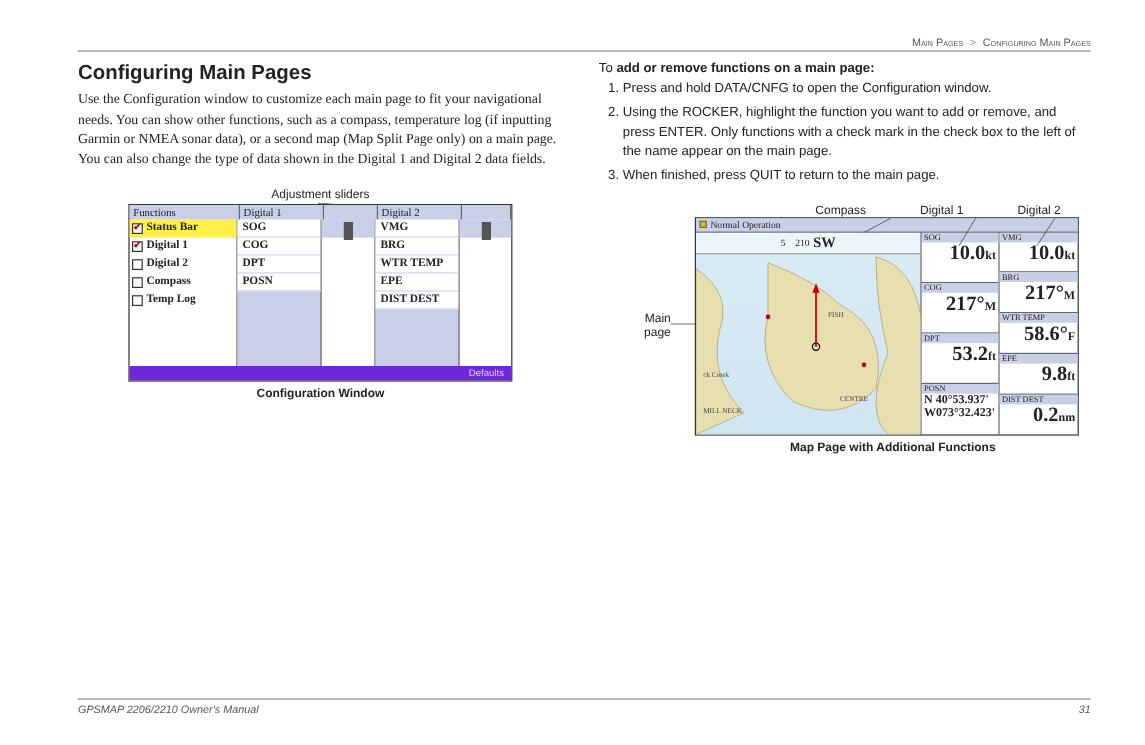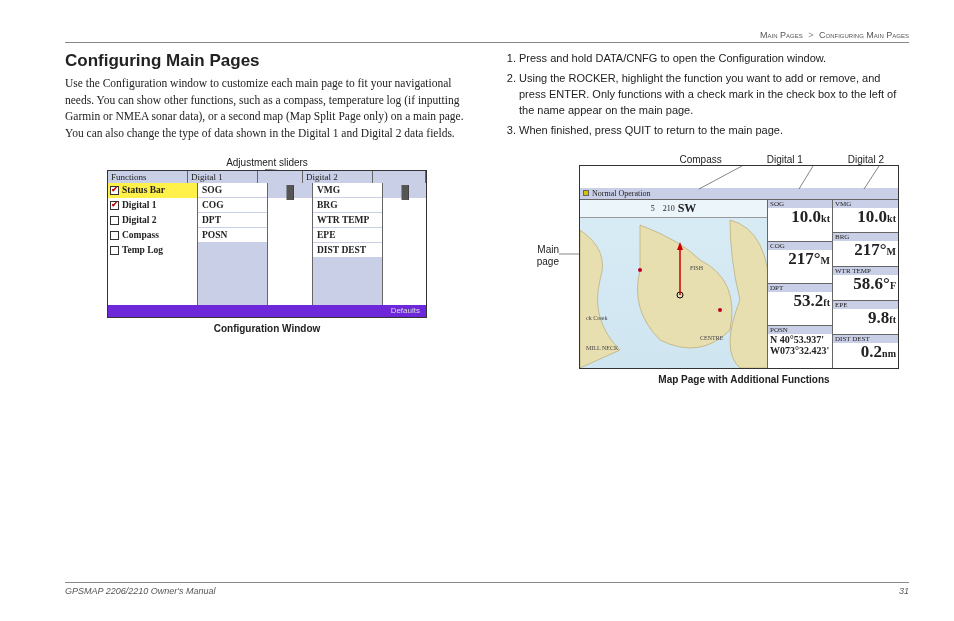--- a/index.html
+++ b/index.html
@@ -82,21 +82,21 @@
     display: flex;
     background: #c9cfe6;
     font-family: 'Times New Roman', serif;
     font-size: 9px;
   }
   .config-window .header-row > div {
     border-right: 1px solid #666;
     padding: 1px 3px;
     position: relative;
   }
-  .col-func { width: 80px; }
+  .col-func { width: 92px; }
   .col-d1   { width: 70px; }
   .col-slider { width: 45px; background: #c9cfe6; }
   .col-d2   { width: 70px; }
   .col-slider2 { flex: 1; }
   .config-window .rows {
     display: flex;
     flex: 1;
     font-family: 'Times New Roman', serif;
     font-size: 9.5px;
     font-weight: bold;
@@ -179,21 +179,20 @@
     background: #fff;
     font-family: 'Times New Roman', serif;
   }
   .map-device .titlebar {
     background: #c9cfe6;
     border-bottom: 1px solid #666;
     font-size: 8px;
     padding: 1px 3px;
     display: flex;
     align-items: center;
-    margin-top: 22px;
   }
   .titlebar .bulb {
     width: 6px; height: 6px;
     background: #d6c400;
     border: 1px solid #666;
     margin-right: 3px;
   }
   .map-body {
     display: flex;
     height: 168px;
@@ -362,20 +361,24 @@
           </div>
           <div class="footer-row">
             <span>Defaults</span>
           </div>
         </div>
         <div class="caption">Configuration Window</div>
       </div>
     </div>
 
     <div class="col">
+      <p class="proc-title">
+        <span class="to">To</span>
+        <span>add or remove functions on a main page:</span>
+      </p>
       <ol class="steps" id="steps-list">
           <li>Press and hold <b>DATA/CNFG</b> to open the Configuration window.</li>
           <li>Using the <b>ROCKER</b>, highlight the function you want to add or remove, and press <b>ENTER</b>. Only functions with a check mark in the check box to the left of the name appear on the main page.</li>
           <li>When finished, press <b>QUIT</b> to return to the main page.</li>
         </ol>
 
       <div class="map-fig">
         <div class="map-labels-top">
           <span>Compass</span>
           <span>Digital 1</span>

